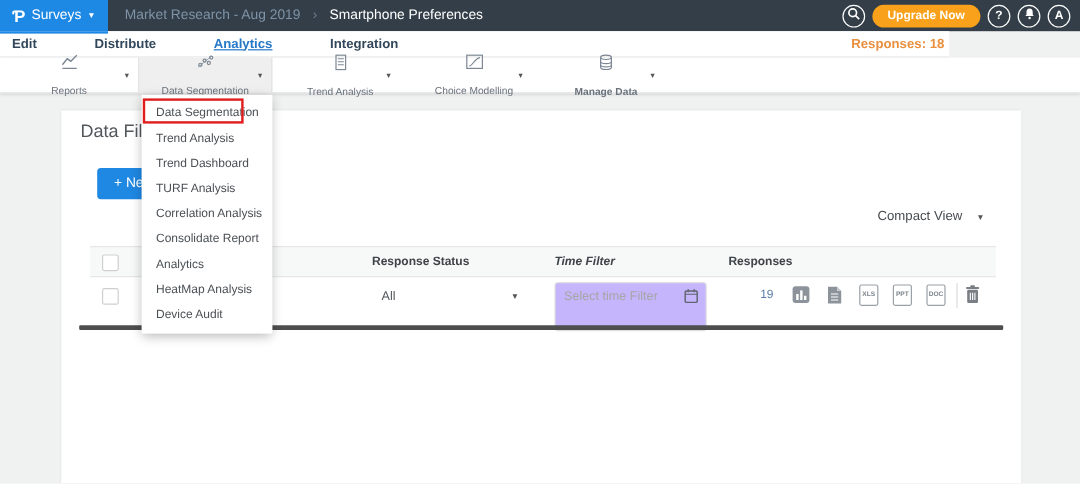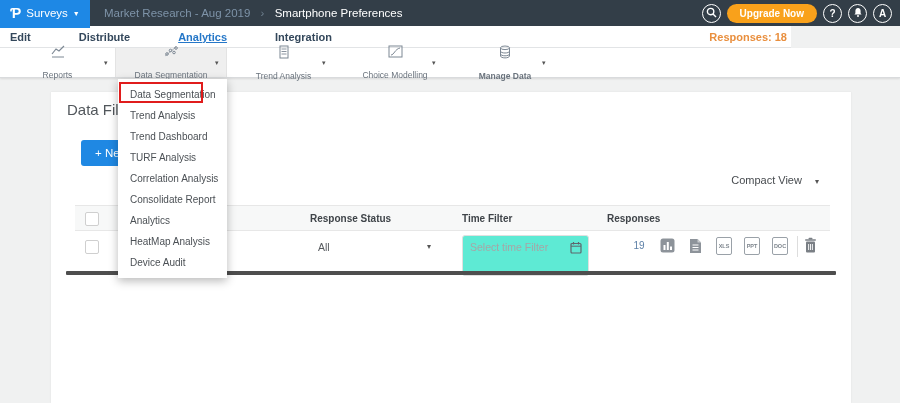--- a/index.html
+++ b/index.html
@@ -43,21 +43,21 @@
   .new-btn { position:absolute; left:30px; top:48px; height:26px; line-height:26px; padding:0 14px; background:#1f88e3; border:none; border-radius:3px; color:#fff; font-size:11.5px; cursor:pointer; white-space:nowrap; }
   .compact-view { position:absolute; right:32px; top:82px; font-size:11px; color:#474b4f; cursor:pointer; white-space:nowrap; }
   .compact-view .cv-caret { font-size:8px; color:#555; margin-left:10px; }
 
   .tbl-head { position:absolute; left:24px; top:113px; width:755px; height:26px; background:#f7f8f8; border-top:1px solid #e7e7e7; border-bottom:1px solid #e7e7e7; }
   .tbl-row  { position:absolute; left:24px; top:140px; width:755px; height:29px; background:#fff; }
   .th-txt { position:absolute; top:7px; font-size:10px; font-weight:bold; color:#3f4449; white-space:nowrap; }
   .chk { position:absolute; left:10px; width:14px; height:14px; border:1px solid #cfcfcf; border-radius:2px; background:#fff; cursor:pointer; }
   .cell-txt { position:absolute; font-size:10.5px; color:#55595d; white-space:nowrap; }
   .sel-caret { position:absolute; font-size:8px; color:#555; cursor:pointer; }
-  .time-input-wrap { position:absolute; left:387px; top:3px; width:127px; height:41px; background:#5eead4; border:1px solid #e0e0e0; border-radius:3px; }
+  .time-input-wrap { position:absolute; left:387px; top:3px; width:127px; height:41px; background:#c4b5fd; border:1px solid #e0e0e0; border-radius:3px; }
   .time-input-wrap input { position:absolute; left:7px; top:0; width:95px; height:21px; border:none; background:transparent; font-size:10.5px; color:#555; outline:none; font-family:"Liberation Sans", sans-serif; }
   .time-input-wrap input::placeholder { color:#a6a6a6; }
   .cal-icon { position:absolute; right:6px; top:4px; cursor:pointer; }
   .resp-count { position:absolute; left:553px; top:8px; width:22px; text-align:center; font-size:10px; color:#5b7fa6; }
   .exp-icon { position:absolute; top:6px; cursor:pointer; }
   .doc-badge { position:absolute; top:5px; width:16px; height:18px; border:1px solid #9aa1a8; border-radius:2px; font-size:5.5px; font-weight:bold; color:#7d858d; display:flex; align-items:center; justify-content:center; cursor:pointer; background:#fff; }
   .row-divider { position:absolute; left:722px; top:4px; width:1px; height:21px; background:#ddd; }
   .dark-bar { position:absolute; left:15px; top:179px; width:770px; height:4px; background:#4e4e4e; border-radius:1px; }
 
   
@@ -182,21 +182,21 @@
     <div class="card-title">Data Filters</div>
     <button class="new-btn">+ New Data Filter</button>
     <div class="compact-view">
       <span>Compact View</span>
       <span class="cv-caret">▾</span>
     </div>
 
     <div class="tbl-head">
       <div class="chk" style="top:6px;"></div>
       <span class="th-txt" style="left:235px;">Response Status</span>
-      <span class="th-txt" style="left:387px;">Time Filter</span>
+      <span class="th-txt" style="left:387px;font-style:italic;">Time Filter</span>
       <span class="th-txt" style="left:532px;">Responses</span>
     </div>
 
     <div class="tbl-row">
       <div class="chk" style="top:8px;"></div>
       <span class="cell-txt" style="left:243px; top:9px;">All</span>
       <span class="sel-caret" style="left:352px; top:10px;">▾</span>
 
       <div class="time-input-wrap">
         <input type="text" placeholder="Select time Filter" style="">

